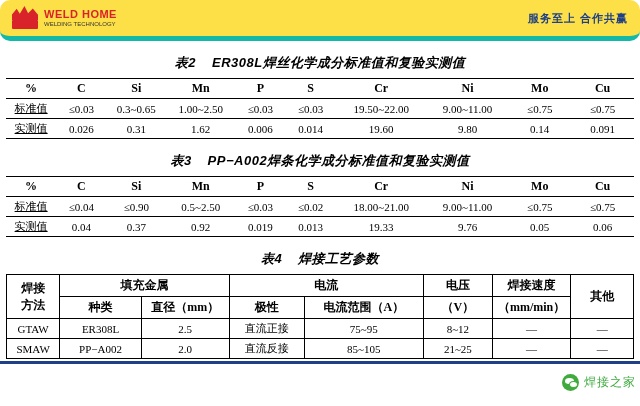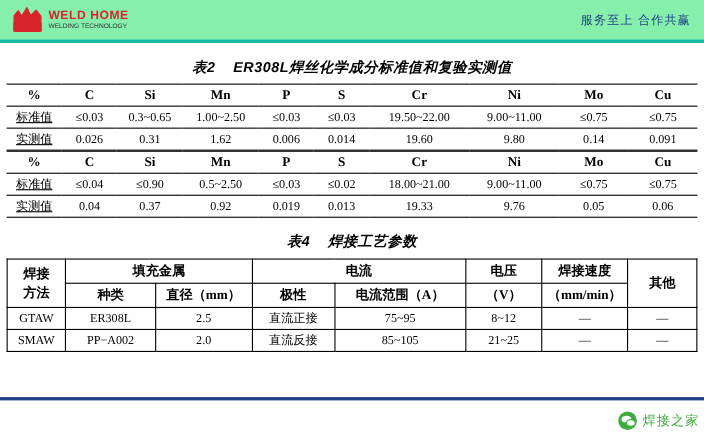--- a/index.html
+++ b/index.html
@@ -12,22 +12,23 @@
     background: #ffffff;
     font-family: "Liberation Serif", serif;
     overflow: hidden;
     position: relative;
   }
 
   
   .header {
     position: relative;
     height: 36px;
-    background: #86efac;
-    border-bottom: 3px solid #14b8a6;
+    background: #fde047;
+    border-bottom: 5px solid #14b8a6;
+    border-radius: 10px;
   }
   .logo {
     position: absolute;
     left: 10px;
     top: 3px;
     width: 112px;
     height: 30px;
     display: flex;
     align-items: center;
   }
@@ -72,21 +73,21 @@
     color: #333333;
     letter-spacing: 0px;
   }
   .header-slogan {
     position: absolute;
     right: 12px;
     top: 11px;
     font-family: "Liberation Sans", sans-serif;
     font-size: 11px;
     color: #1f3f86;
-    font-weight: normal;
+    font-weight: bold;
     letter-spacing: 1px;
   }
 
   .content {
     padding: 0 6px;
   }
 
   .caption {
     text-align: center;
     font-family: "Liberation Sans", sans-serif;
@@ -278,20 +279,23 @@
         <td>0.006</td>
         <td>0.014</td>
         <td>19.60</td>
         <td>9.80</td>
         <td>0.14</td>
         <td>0.091</td>
       </tr>
     </tbody>
   </table>
 
+  <div class="caption">
+    <span class="num">表3</span><span>PP−A002焊条化学成分标准值和复验实测值</span>
+  </div>
   <table class="chem">
     <colgroup>
       <col style="width:8%">
         <col style="width:8%">
         <col style="width:9.5%">
         <col style="width:11%">
         <col style="width:8%">
         <col style="width:8%">
         <col style="width:14.5%">
         <col style="width:13%">

